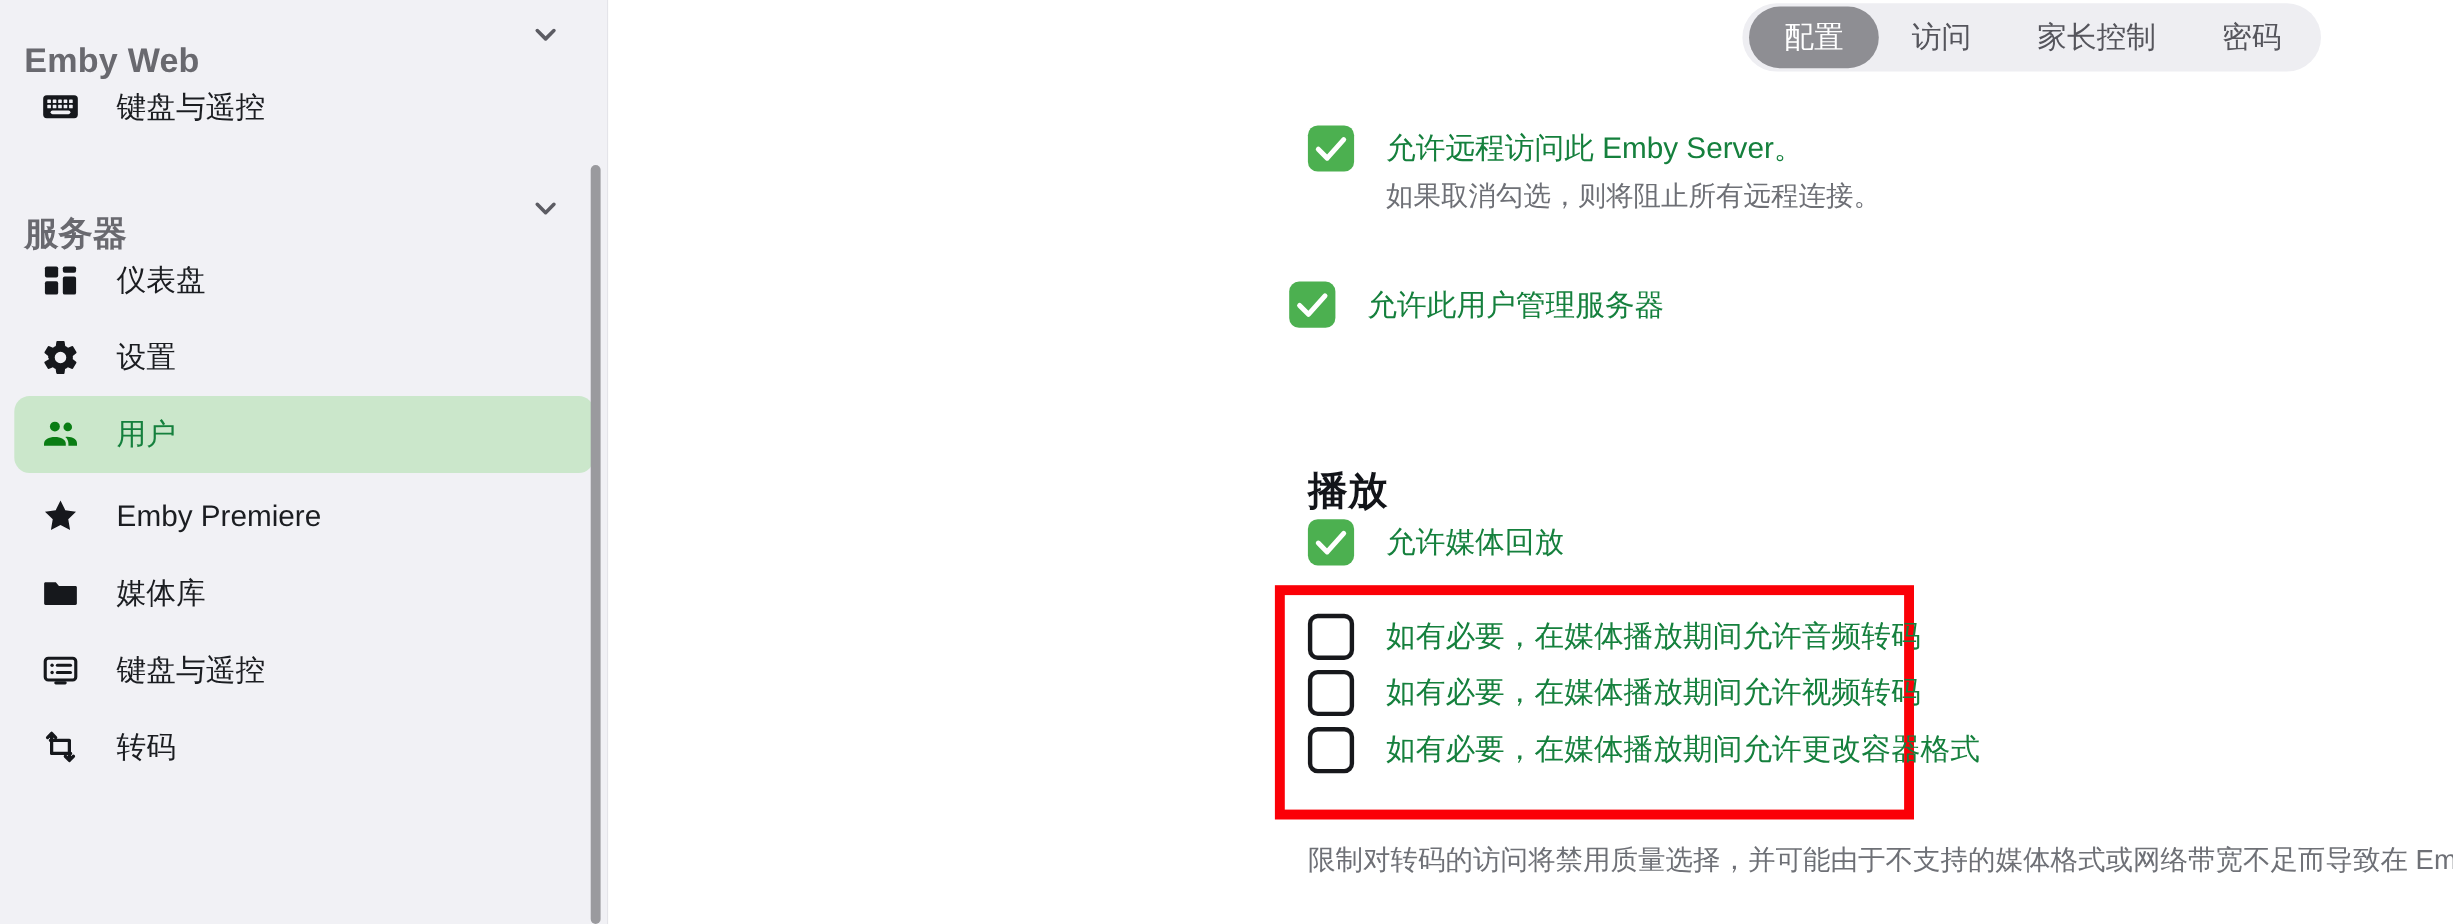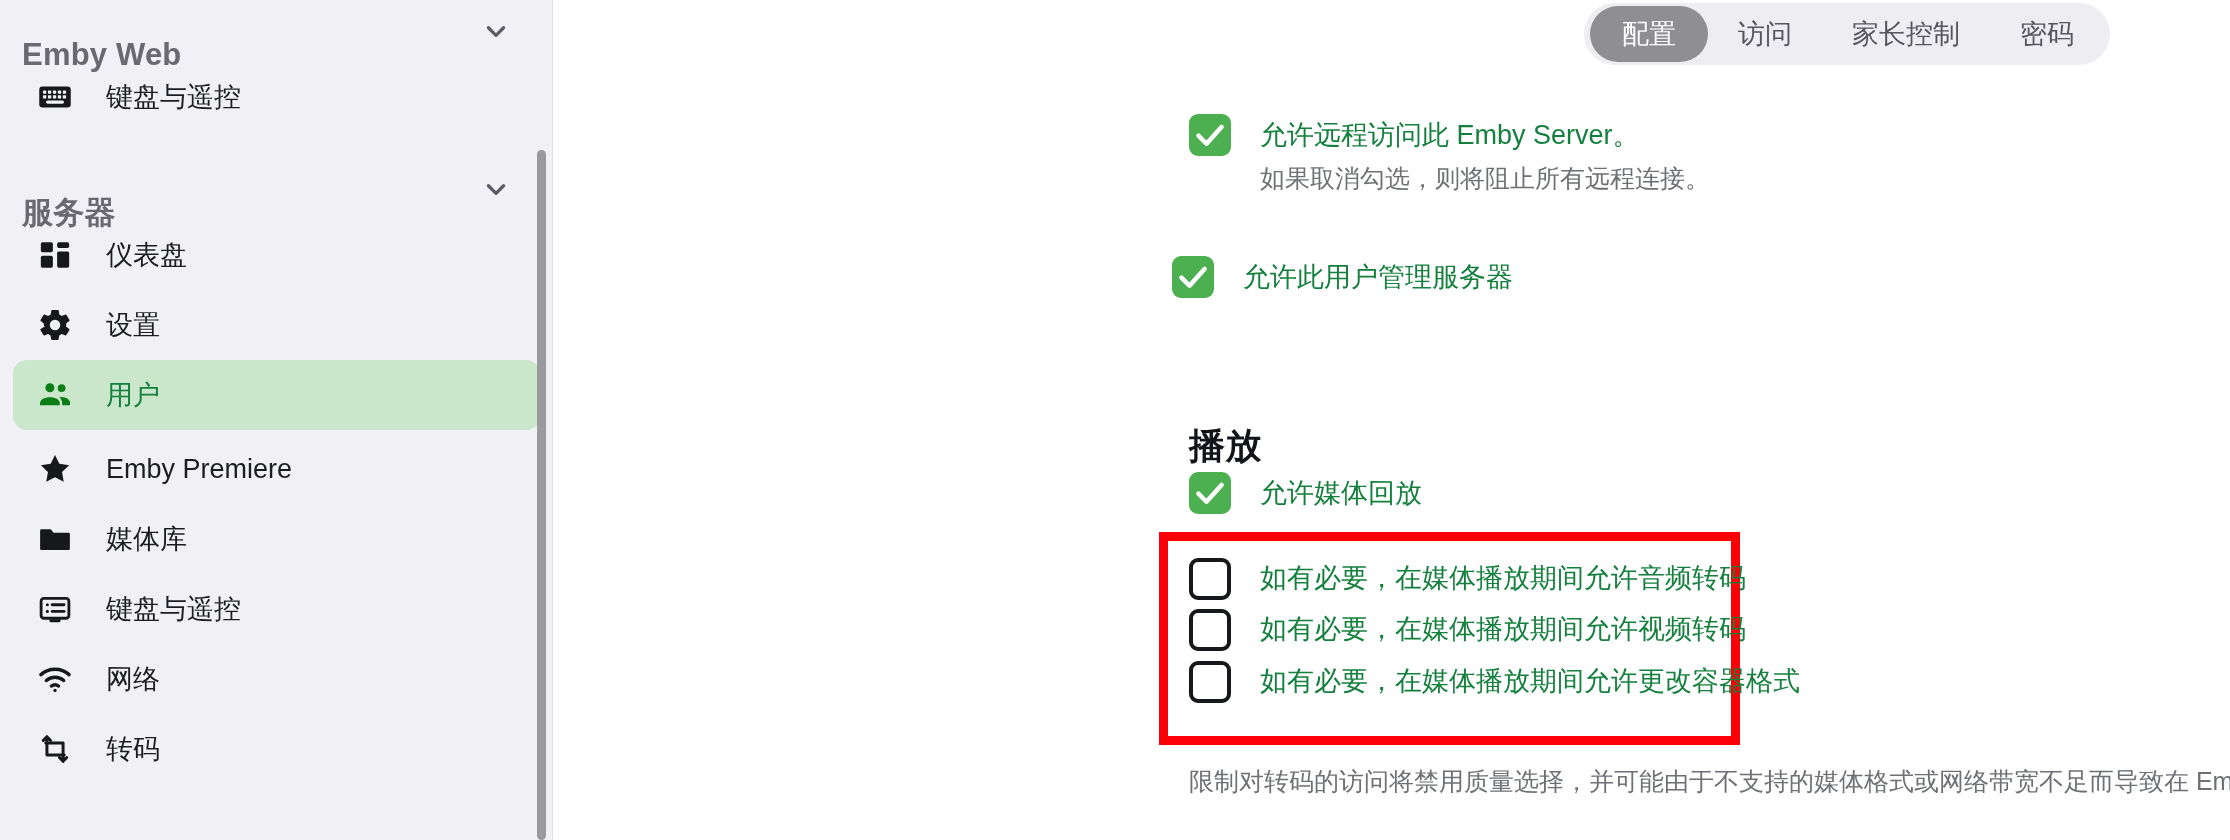--- a/index.html
+++ b/index.html
@@ -319,31 +319,20 @@
               <circle cx="6.6" cy="9" r="1.1" fill="currentColor" stroke="none"></circle>
               <circle cx="6.6" cy="13.7" r="1.1" fill="currentColor" stroke="none"></circle>
               <line x1="10" y1="9" x2="18.4" y2="9" stroke-linecap="round"></line>
               <line x1="10" y1="13.7" x2="18.4" y2="13.7" stroke-linecap="round"></line>
               <line x1="9" y1="20.3" x2="15" y2="20.3" stroke-linecap="round"></line>
             </svg>
         </span>
         <span class="side-label">键盘与遥控</span>
       </div>
 
-      <div class="side-row">
-        <span class="side-ico">
-          <svg width="36" height="36" viewBox="0 0 24 24" fill="none" stroke="currentColor" stroke-width="2.3" stroke-linecap="round">
-              <path d="M2.6 9.1a14 14 0 0 1 18.8 0"></path>
-              <path d="M6.2 13a9 9 0 0 1 11.6 0"></path>
-              <path d="M9.6 16.7a4.2 4.2 0 0 1 4.8 0"></path>
-              <circle cx="12" cy="19.6" r="1.1" fill="currentColor" stroke="none"></circle>
-            </svg>
-        </span>
-        <span class="side-label">网络</span>
-      </div>
 
       <div class="side-row">
         <span class="side-ico">
           <svg width="34" height="34" viewBox="0 0 24 24" fill="none" stroke="currentColor" stroke-width="2.1" stroke-linecap="round" stroke-linejoin="round">
               <path d="M6.3 4v12.2h12.2"></path>
               <path d="M17.7 20V7.8H5.5"></path>
               <polyline points="3.7,6 6.3,3.3 8.9,6" fill="currentColor"></polyline>
               <polyline points="15.1,18 17.7,20.7 20.3,18" fill="currentColor"></polyline>
             </svg>
         </span>

